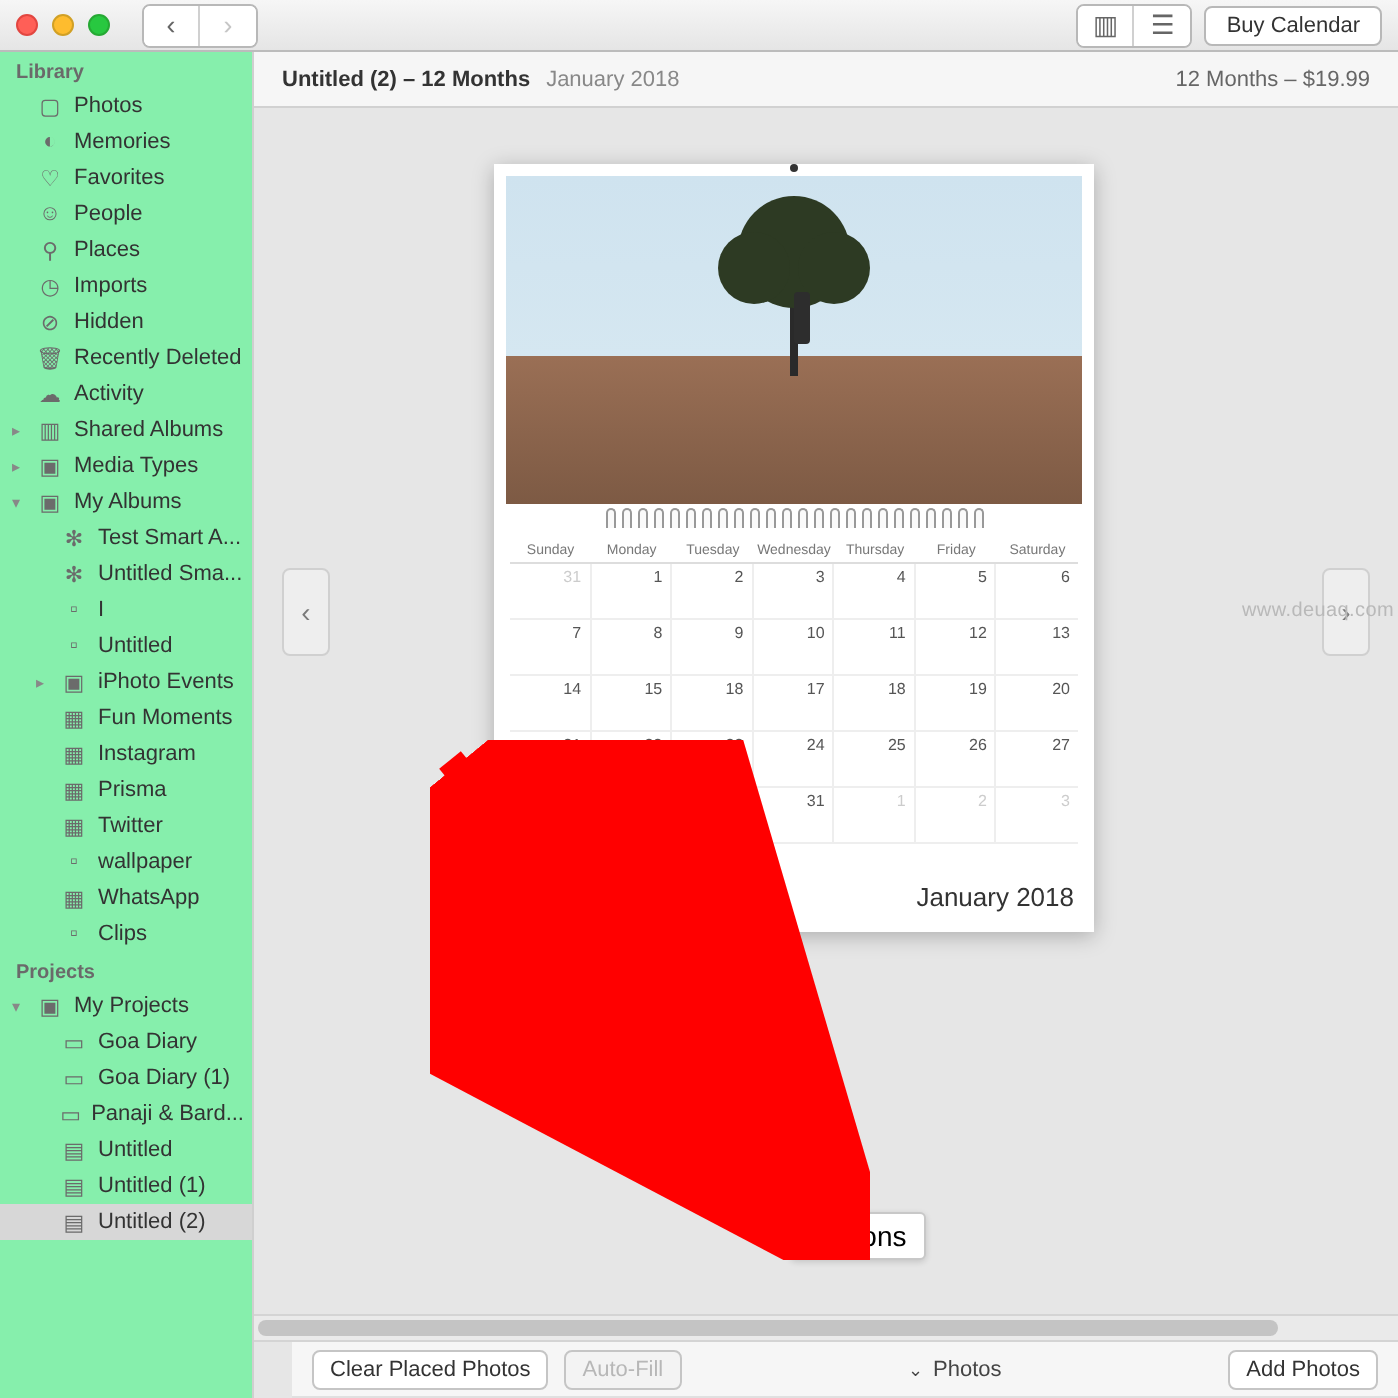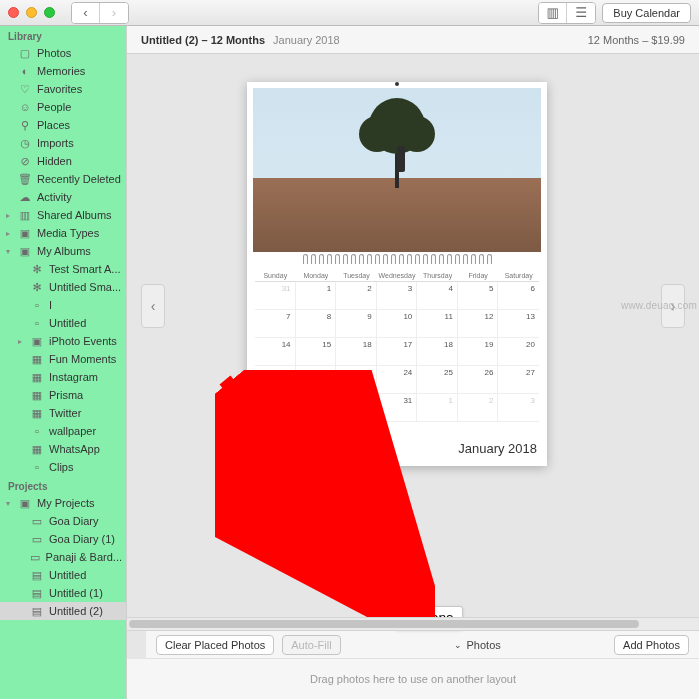--- a/index.html
+++ b/index.html
@@ -368,19 +368,16 @@
     <div class="toolbar2">
       <button class="btn">Clear Placed Photos</button>
       <button class="btn disabled">Auto-Fill</button>
       <div class="center">
         <span class="chev">⌄</span>
         <span>Photos</span>
       </div>
       <button class="btn">Add Photos</button>
     </div>
 
-    <div class="tray">
-      <span>Drag photos here to use on another layout</span>
-    </div>
   </div>
 </div>
 
 <div class="wm">www.deuaq.com</div>
 
 </body></html>

